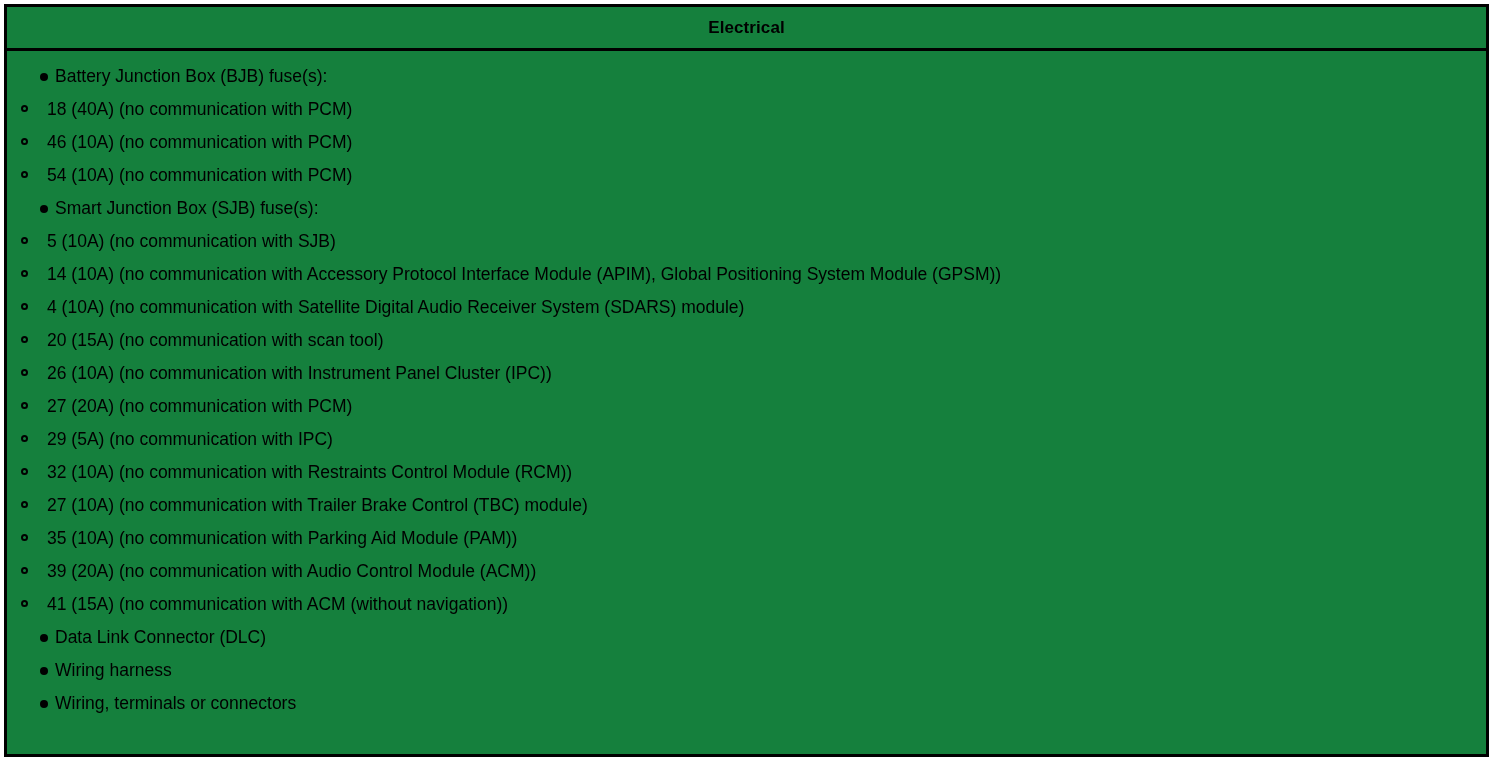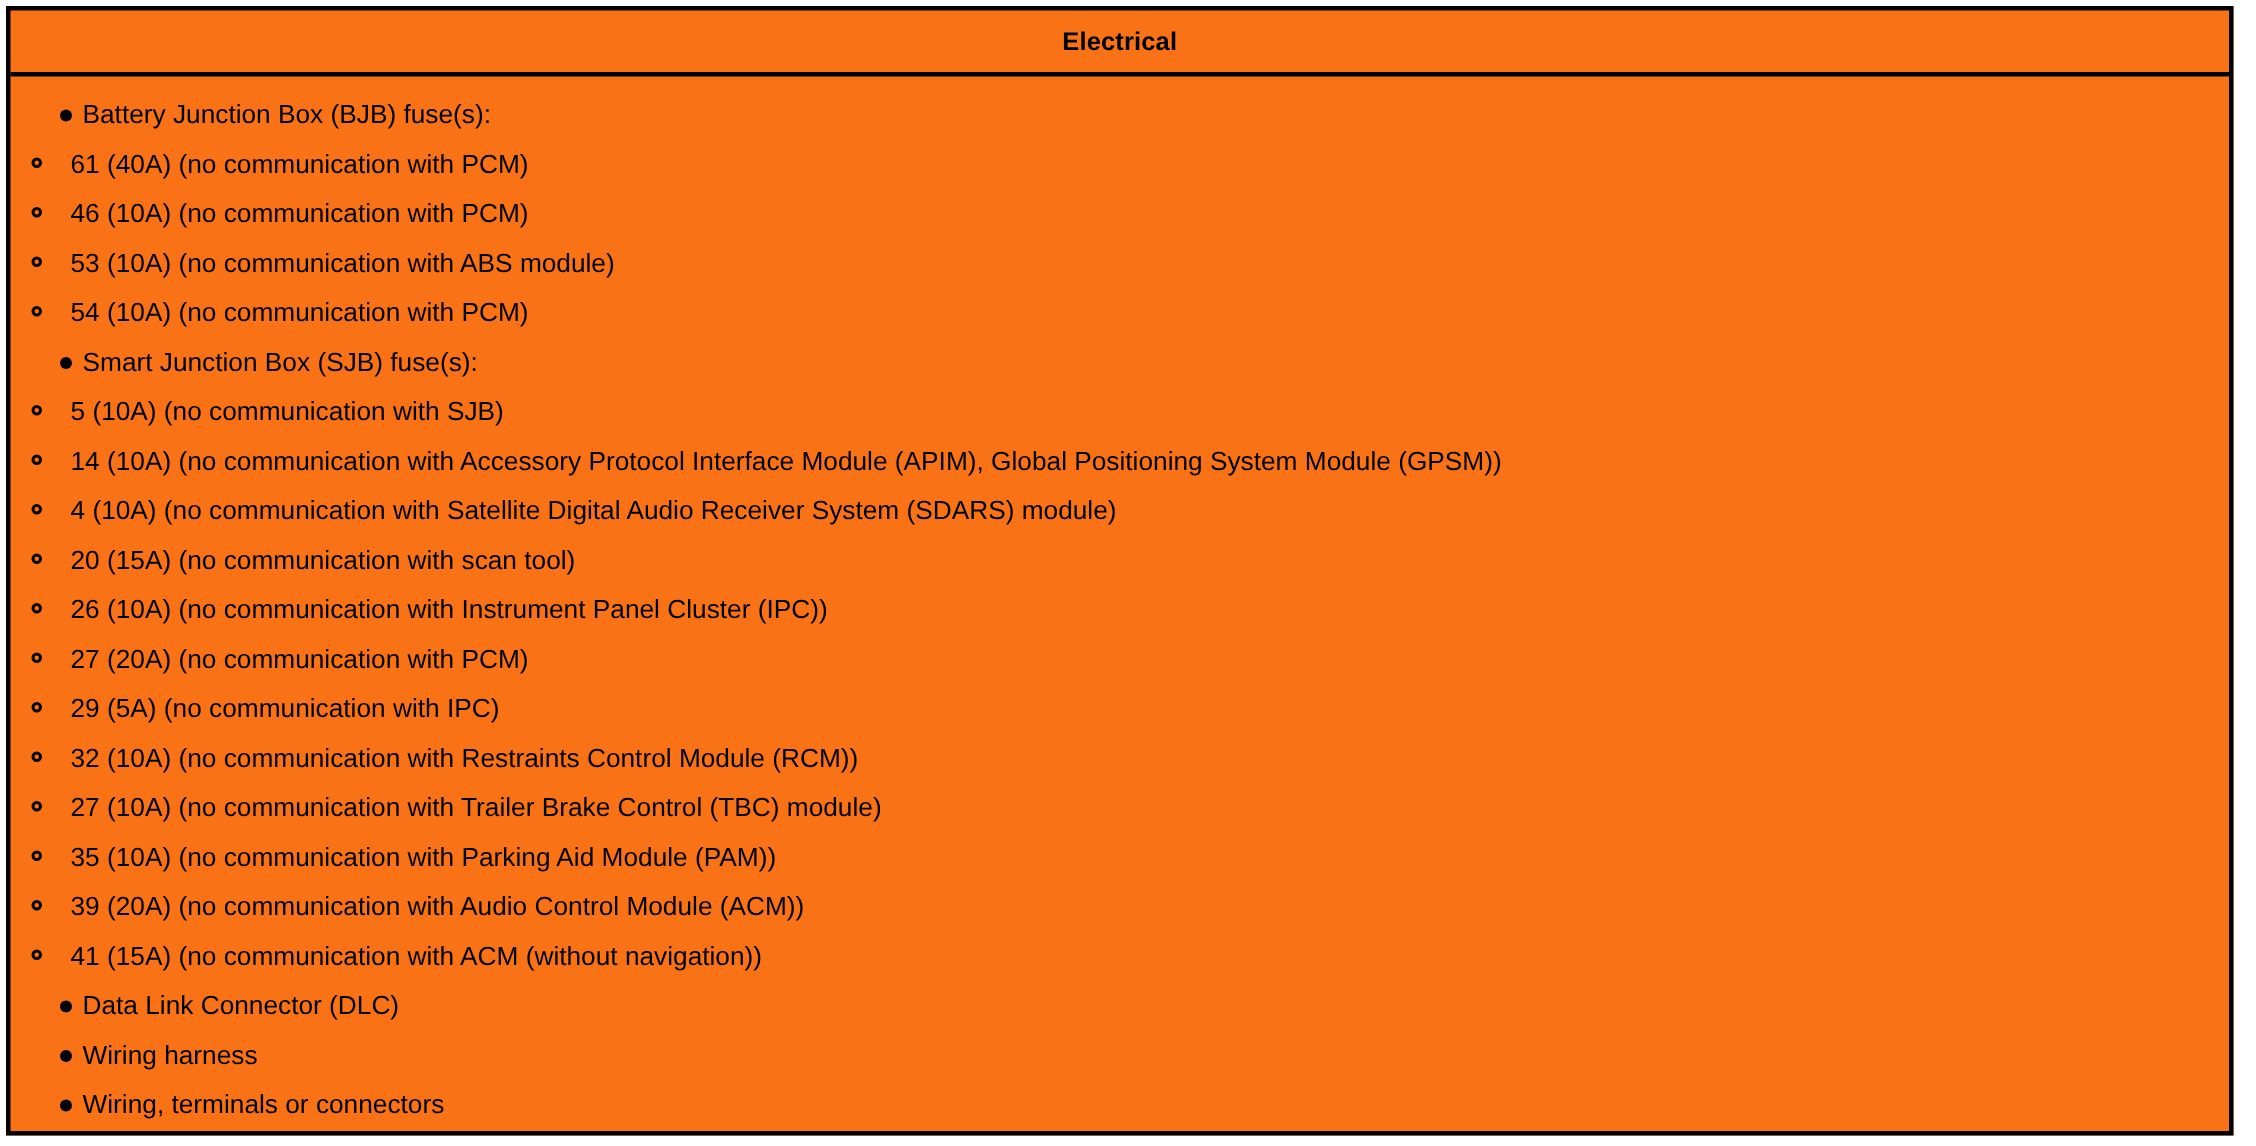--- a/index.html
+++ b/index.html
@@ -17,21 +17,21 @@
   }
 
   .table-frame {
     position: absolute;
     left: 4px;
     top: 4px;
     width: 1485px;
     height: 753px;
     border: 3px solid #000000;
     box-sizing: border-box;
-    background: #f97316;
+    background: #15803d;
   }
 
   .table-header {
     height: 44px;
     border-bottom: 3px solid #000000;
     display: flex;
     align-items: center;
     justify-content: center;
     box-sizing: border-box;
   }
@@ -109,23 +109,22 @@
 
   <div class="table-header">
     <div class="title">Electrical</div>
   </div>
 
   <div class="table-body">
     <ul class="level1">
         <li class="l1"><span class="disc-bullet"></span><span class="item-text">Battery Junction Box (BJB) fuse(s):</span></li>
         <li style="list-style: none;">
           <ul class="level2">
-            <li class="l2"><span class="circle-bullet"></span><span class="item-text">61 (40A) (no communication with PCM)</span></li>
+            <li class="l2"><span class="circle-bullet"></span><span class="item-text">18 (40A) (no communication with PCM)</span></li>
             <li class="l2"><span class="circle-bullet"></span><span class="item-text">46 (10A) (no communication with PCM)</span></li>
-            <li class="l2"><span class="circle-bullet"></span><span class="item-text">53 (10A) (no communication with ABS module)</span></li>
             <li class="l2"><span class="circle-bullet"></span><span class="item-text">54 (10A) (no communication with PCM)</span></li>
           </ul>
         </li>
         <li class="l1"><span class="disc-bullet"></span><span class="item-text">Smart Junction Box (SJB) fuse(s):</span></li>
         <li style="list-style: none;">
           <ul class="level2">
             <li class="l2"><span class="circle-bullet"></span><span class="item-text">5 (10A) (no communication with SJB)</span></li>
             <li class="l2"><span class="circle-bullet"></span><span class="item-text">14 (10A) (no communication with Accessory Protocol Interface Module (APIM), Global Positioning System Module (GPSM))</span></li>
             <li class="l2"><span class="circle-bullet"></span><span class="item-text">4 (10A) (no communication with Satellite Digital Audio Receiver System (SDARS) module)</span></li>
             <li class="l2"><span class="circle-bullet"></span><span class="item-text">20 (15A) (no communication with scan tool)</span></li>

